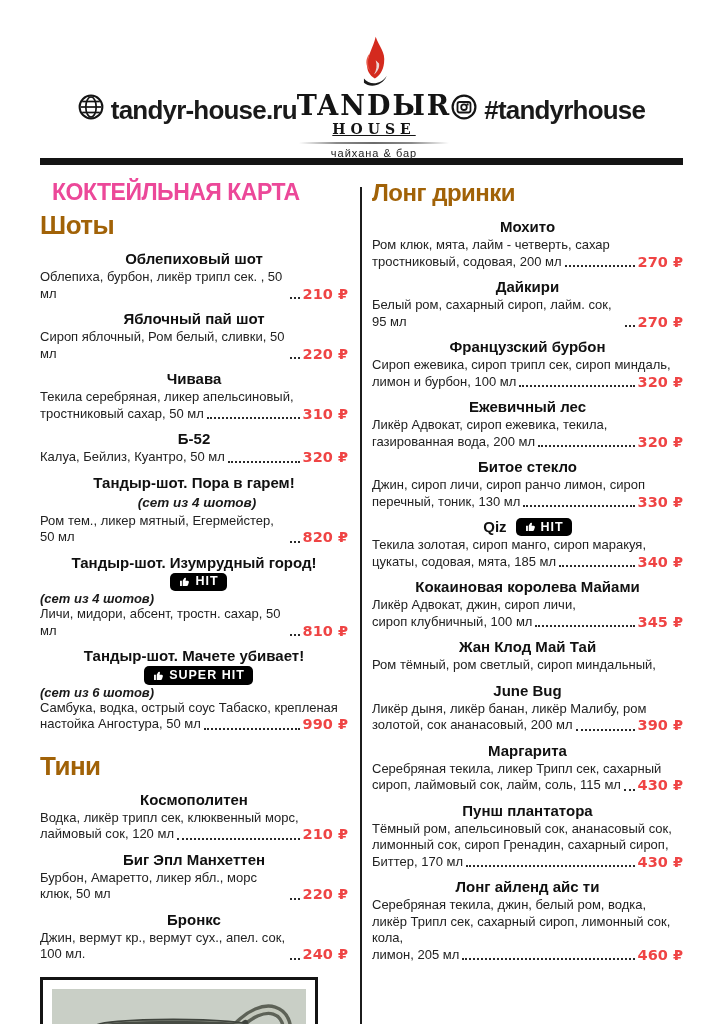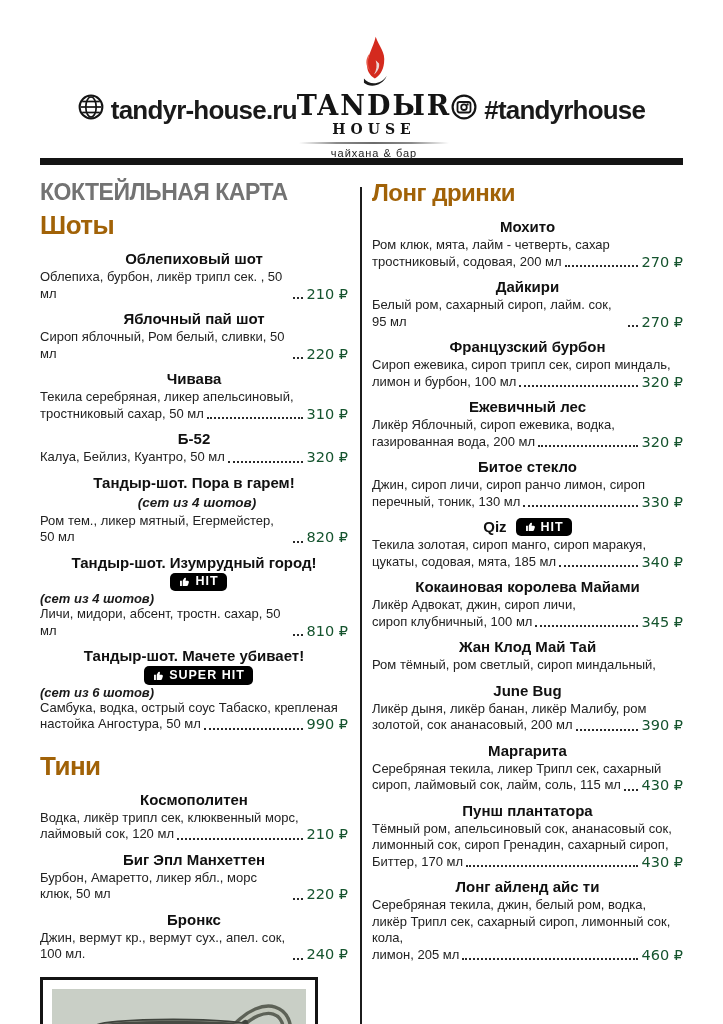--- a/index.html
+++ b/index.html
@@ -23,58 +23,58 @@
   }
   .site svg, .hashtag svg { flex:0 0 auto; }
   .logo { text-align:center; line-height:1; margin-top:2px; }
   .logo-flame { display:block; margin:0 auto 2px; }
   .logo-title {
     font-family:"DejaVu Serif","Liberation Serif",serif;
     font-weight:700; font-size:27px; letter-spacing:2px; color:#141414;
   }
   .logo-sub {
     font-family:"DejaVu Serif","Liberation Serif",serif;
-    font-weight:700; font-size:14px; letter-spacing:5px; margin-top:3px; color:#141414;
+    font-weight:700; font-size:14px; letter-spacing:5px; margin-top:3px; color:#141414;text-decoration:underline;
   }
   .logo-rule { height:2px; width:150px; margin:6px auto 4px;
     background:linear-gradient(90deg, #fff 0%, #8a8a8a 25%, #6c6c6c 50%, #8a8a8a 75%, #fff 100%); }
   .logo-tag { font-size:11px; letter-spacing:1px; color:#222; }
 
   
   .rule-double { height:2px; border-top:2px solid #141414; border-bottom:5px solid #141414; }
   .rule-top { margin-top:6px; }
 
   
   .columns { display:flex; margin-top:12px; min-height:778px; }
   .col-left  { width:308px; flex:0 0 308px; }
   .col-divider { width:2px; background:#1c1c1c; margin:10px 10px 2px 12px; }
   .col-right { flex:1; min-width:0; }
 
   .col-title {
     font-size:23px; font-weight:700; letter-spacing:-0.5px;
-    margin:2px 0 4px; color:#737373;
+    margin:2px 12px 4px; color:#ec4899;
   }
   .section-heading {
     font-size:26px; font-weight:700; letter-spacing:-0.5px;
     margin:2px 0 8px; color:#a16207;
   }
   .section + .section .section-heading { margin-top:18px; }
   .col-right .section-heading { font-size:24px; margin-bottom:10px; }
 
   
   .item { margin-bottom:7px; }
   .item-head { display:flex; align-items:center; flex-wrap:wrap; line-height:20px;justify-content:center; }
   .item-name { font-weight:700; font-size:15px; color:#101010; }
   .set-inline { font-weight:700; font-style:italic; font-size:13.5px; margin-left:6px; }
   .set-line { font-weight:700; font-style:italic; font-size:13px; line-height:15px; }
   .item-desc { font-size:13px; line-height:16.5px; color:#222; }
   .item-last { display:flex; align-items:flex-end; font-size:13px; line-height:16.5px; color:#222; }
   .dots { flex:1 1 10px; min-width:10px; border-bottom:2.2px dotted #2a2a2a; margin:0 3px; position:relative; top:-3px; }
   .price {
-    font-weight:400; font-size:14.5px; white-space:nowrap; color:#14532d;
+    font-weight:700; font-size:14.5px; white-space:nowrap; color:#ef4444;
     font-family:"DejaVu Sans","Liberation Sans",sans-serif;
   }
 
   
   .badge {
     display:inline-flex; align-items:center; gap:4px;
     background:#000; color:#fff; border-radius:5px;
     padding:2.5px 8px 3px; margin-left:9px;
     font-weight:700; font-size:12.5px; letter-spacing:1px; line-height:1;
   }
@@ -343,21 +343,21 @@
               <div class="item-last">
                 <span class="tail">лимон и бурбон, 100 мл</span>
                 <span class="dots"></span>
                 <span class="price">320 ₽</span>
               </div>
             </div>
             <div class="item">
               <div class="item-head">
                 <span class="item-name">Ежевичный лес</span>
               </div>
-              <div class="item-desc">Ликёр Яблочный, сироп ежевика, водка,</div>
+              <div class="item-desc">Ликёр Адвокат, сироп ежевика, текила,</div>
               <div class="item-last">
                 <span class="tail">газированная вода, 200 мл</span>
                 <span class="dots"></span>
                 <span class="price">320 ₽</span>
               </div>
             </div>
             <div class="item">
               <div class="item-head">
                 <span class="item-name">Битое стекло</span>
               </div>

